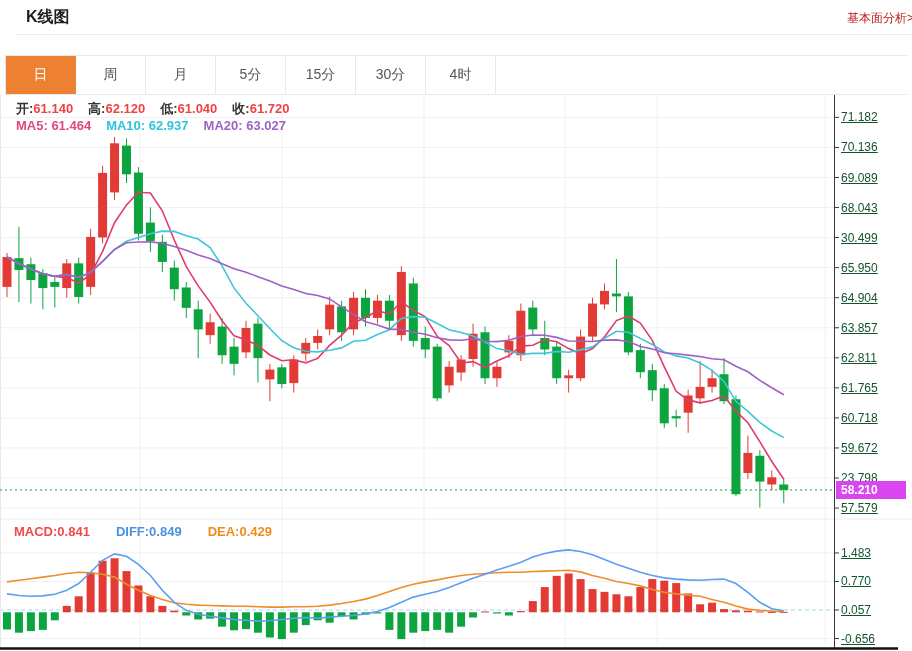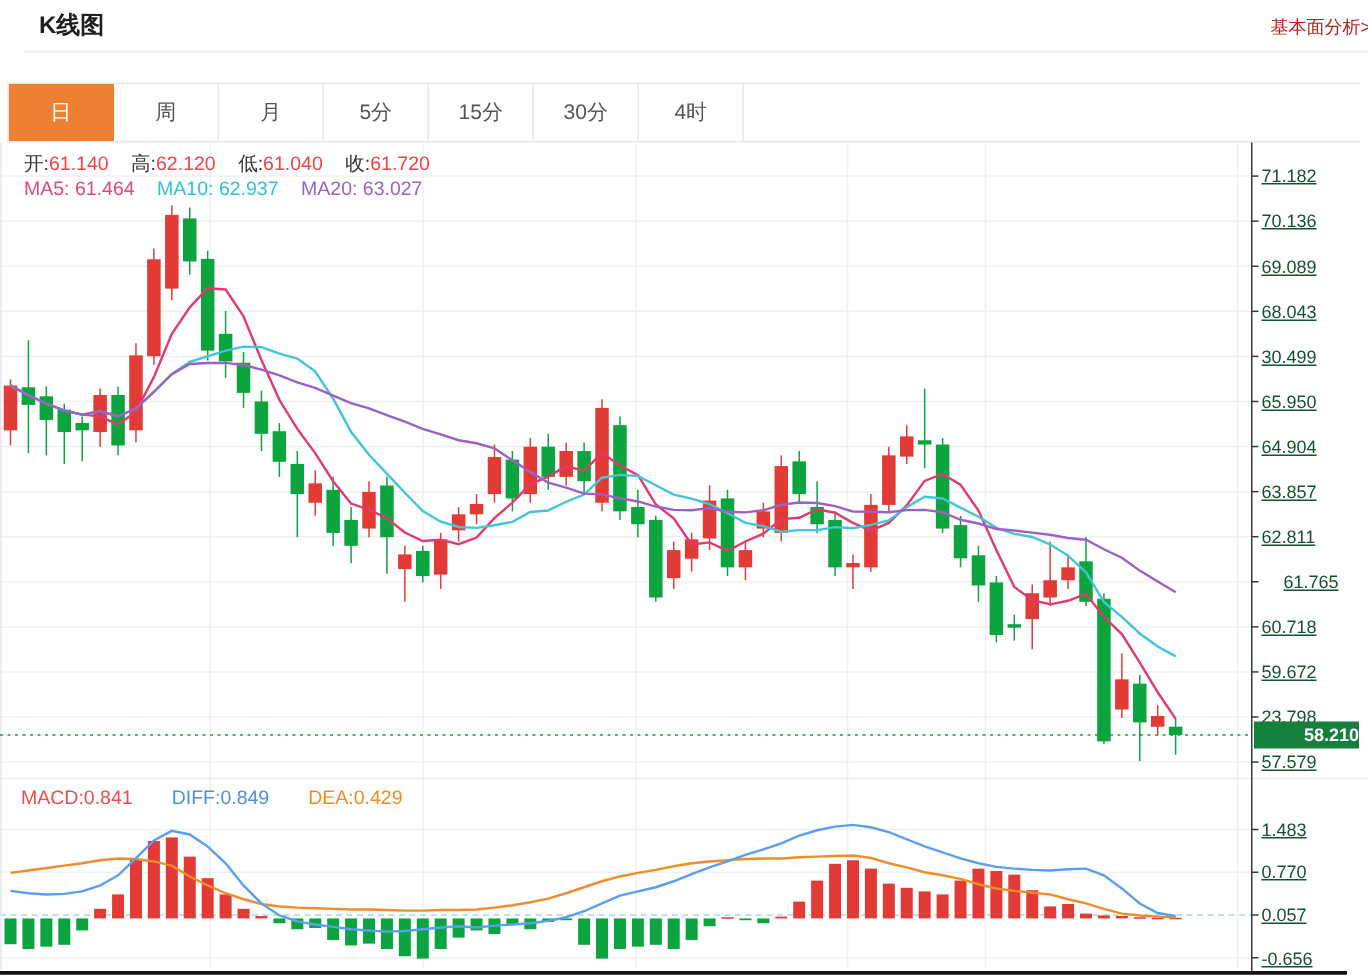--- a/index.html
+++ b/index.html
@@ -9,21 +9,21 @@
   .title{position:absolute;left:10px;top:7px;font-size:16px;font-weight:bold;color:#1f1f1f;margin:0;}
   .fund-link{position:absolute;right:14px;top:10px;font-size:12px;color:#b91c1c;text-decoration:none;cursor:pointer;}
   .tabbar{position:absolute;left:5px;top:55px;width:902px;height:40px;display:flex;border-top:1px solid #e8e8e8;border-bottom:1px solid #e8e8e8;border-left:1px solid #e8e8e8;box-sizing:border-box;background:#fff;}
   .tab{width:70px;height:100%;display:flex;align-items:center;justify-content:center;font-size:14px;color:#555;border-right:1px solid #e8e8e8;box-sizing:border-box;cursor:pointer;background:#fff;}
   .tab.active{background:#ee8131;color:#fff;border-color:#ee8131;}
   .chartwrap{position:absolute;left:0;top:95px;width:912px;height:556px;cursor:crosshair;}
   svg{position:absolute;left:0;top:-95px;}
   .ohlc-row{position:absolute;left:16px;top:5px;font-size:13px;white-space:nowrap;}
   .ma-row{position:absolute;left:16px;top:23px;font-size:13px;white-space:nowrap;}
   .macd-row{position:absolute;left:14px;top:429px;font-size:13px;white-space:nowrap;}
-  .pair{margin-right:15px;}
+  .pair{margin-right:15px;font-weight:bold;}
   .pair .lbl{color:#333;}
   .tick{position:absolute;left:841px;width:66px;height:16px;line-height:16px;font-size:12px;color:#14532d;text-decoration:underline;}
   .badge{position:absolute;left:836px;width:70px;height:18px;line-height:18px;font-size:12px;color:#fff;text-align:left;padding-left:5px;box-sizing:border-box;font-weight:bold;}
 </style>
 </head>
 <body>
 
 <div class="page">
   <div class="titlebar">
     <h1 class="title">K线图</h1>
@@ -307,27 +307,27 @@
     <div id="price-axis-labels">
         <span class="tick" style="top: 14.3917px;">71.182</span>
         <span class="tick" style="top: 44.4328px;">70.136</span>
         <span class="tick" style="top: 74.5026px;">69.089</span>
         <span class="tick" style="top: 104.544px;">68.043</span>
         <span class="tick" style="top: 134.585px;">30.499</span>
         <span class="tick" style="top: 164.655px;">65.950</span>
         <span class="tick" style="top: 194.696px;">64.904</span>
         <span class="tick" style="top: 224.766px;">63.857</span>
         <span class="tick" style="top: 254.807px;">62.811</span>
-        <span class="tick" style="top: 284.848px; text-align: center;">61.765</span>
+        <span class="tick" style="top: 284.848px;">61.765</span>
         <span class="tick" style="top: 314.918px;">60.718</span>
         <span class="tick" style="top: 344.959px;">59.672</span>
         <span class="tick" style="top: 375px;">23.798</span>
         <span class="tick" style="top: 405.07px;">57.579</span>
       </div>
     <div id="macd-axis-labels">
         <span class="tick" style="top: 449.96px;">1.483</span>
         <span class="tick" style="top: 478.48px;">0.770</span>
         <span class="tick" style="top: 507px;">0.057</span>
         <span class="tick" style="top: 535.52px;">-0.656</span>
       </div>
   </div>
-  <div class="badge" style="background: #15803d; top: 480.948px; text-align: right;">58.210</div>
+  <div class="badge" style="background: #d946ef; top: 480.948px;">58.210</div>
 </div>
 
 </body></html>

